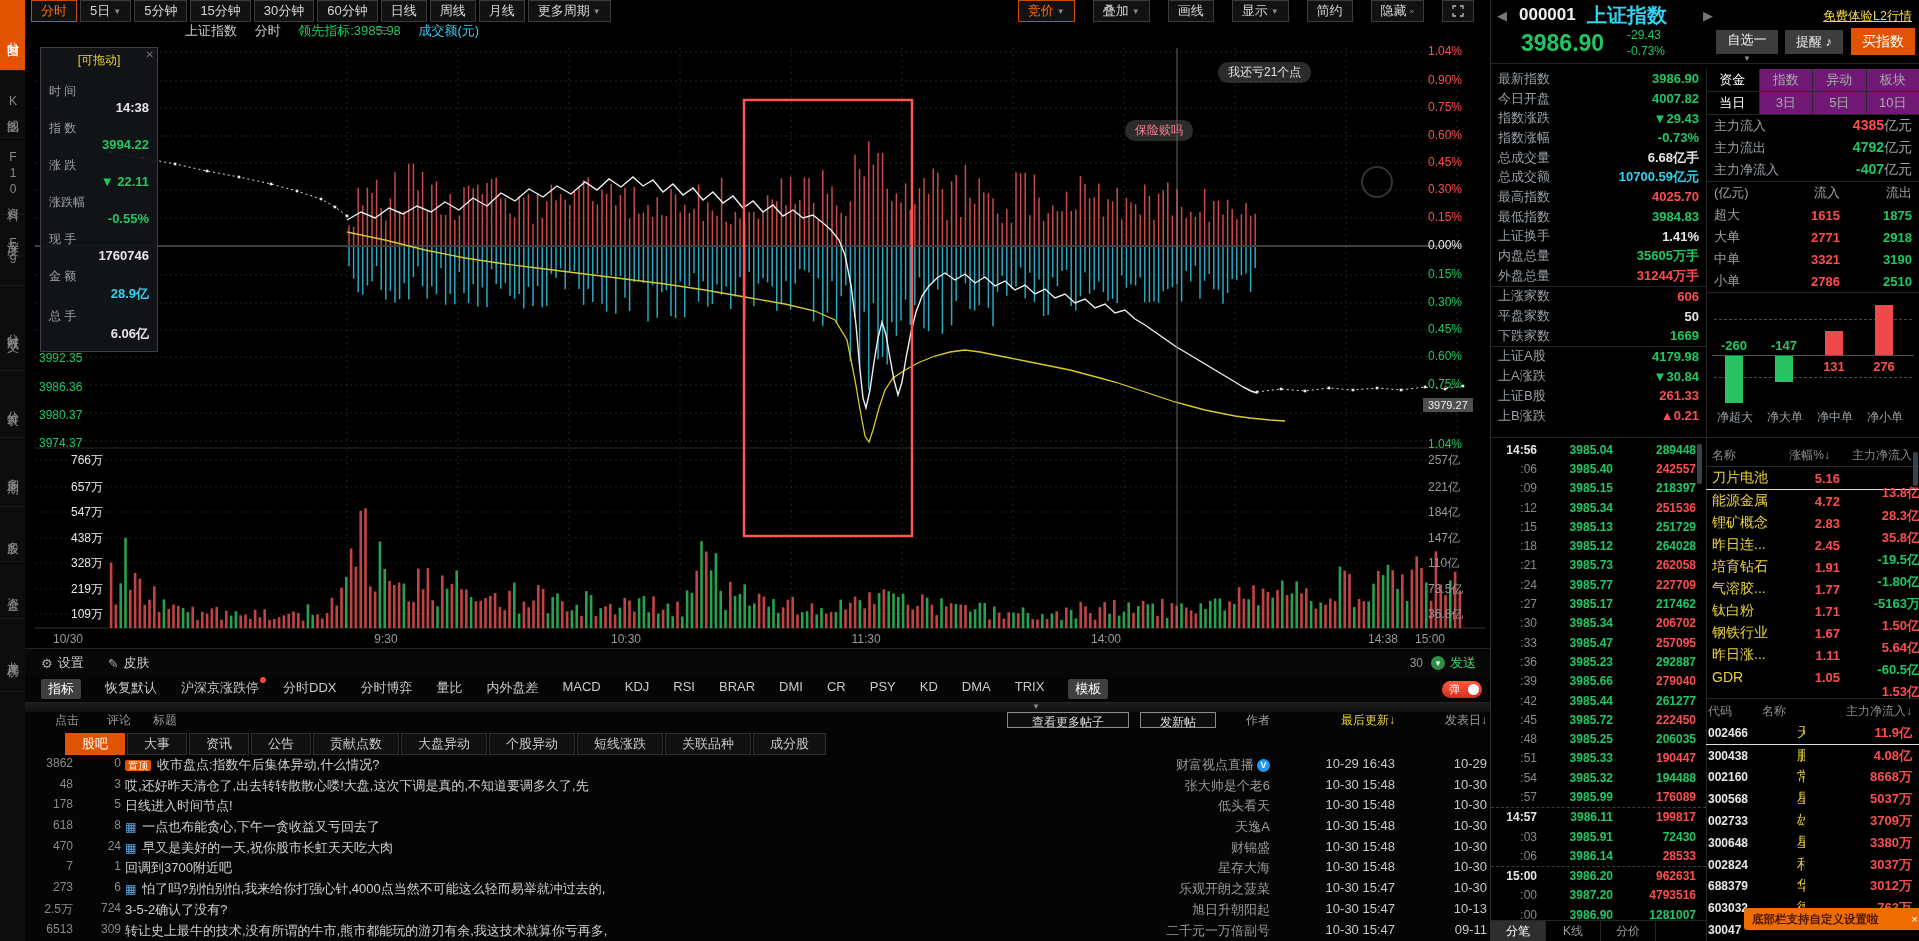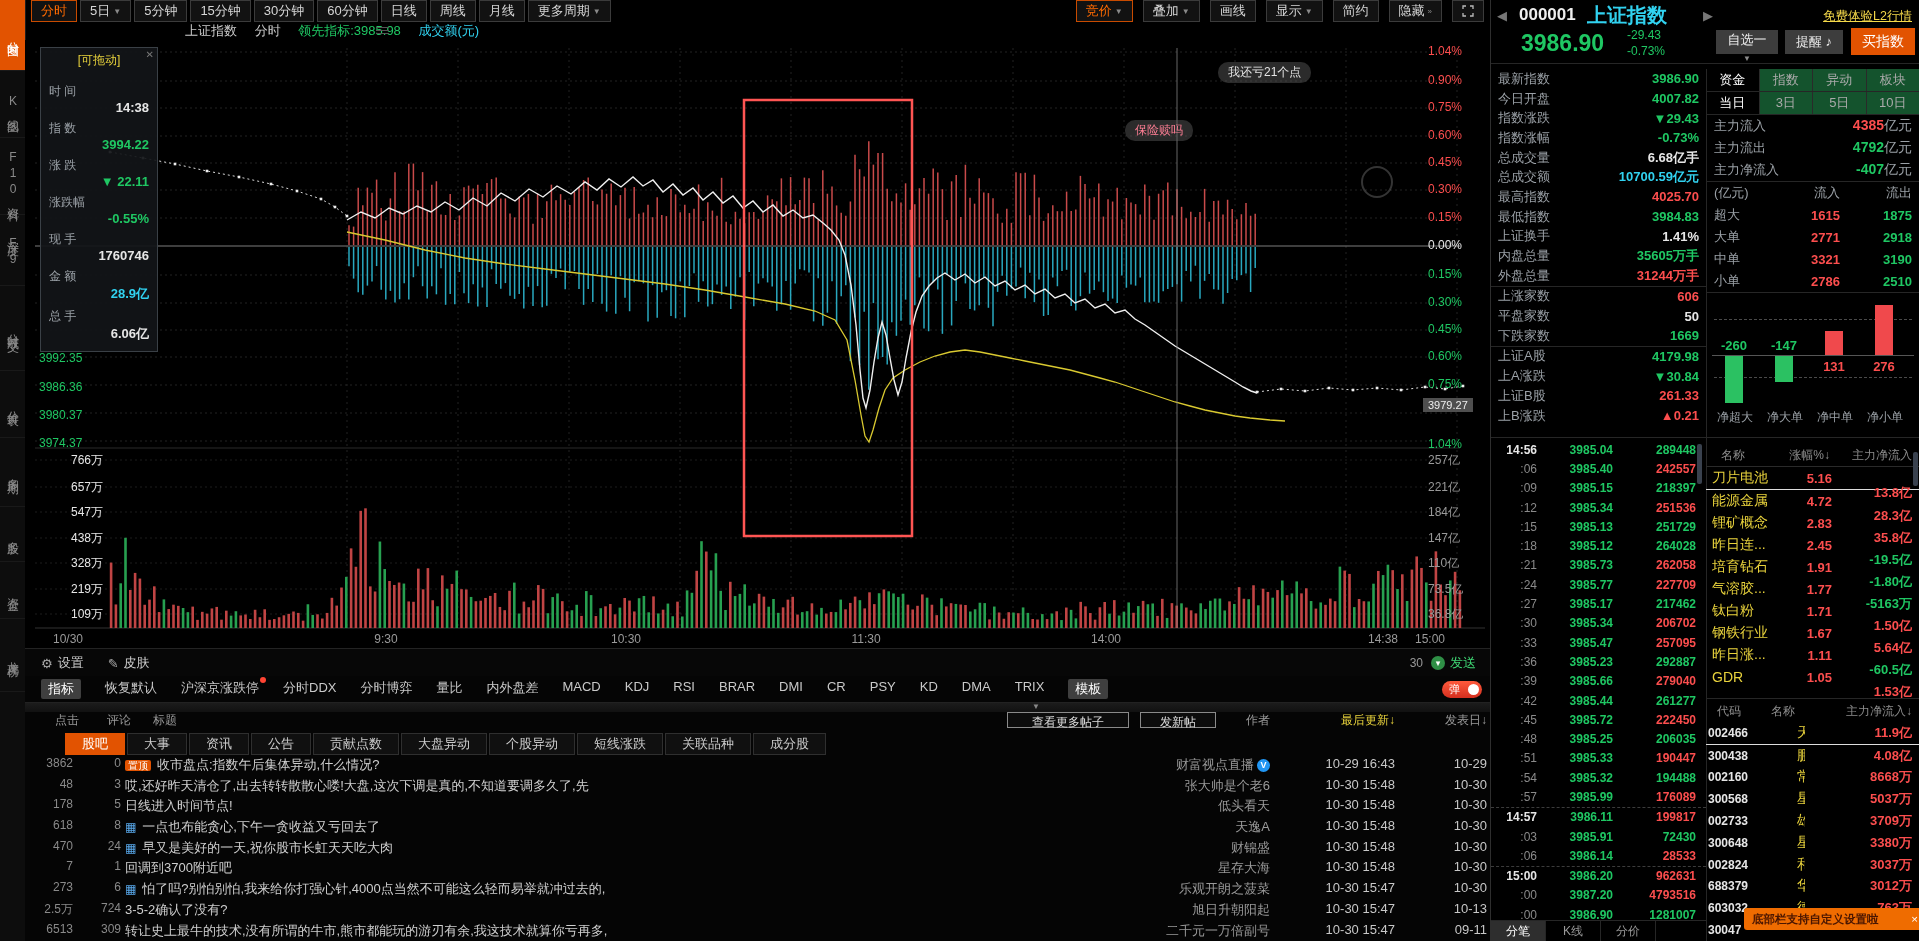--- a/index.html
+++ b/index.html
@@ -8,21 +8,21 @@
   .r{color:#fc4e4e}.g{color:#1fc763}.c{color:#31d2f0}.w{color:#e6e6e6}.y{color:#e8d23c}
   .o{color:#ff7d27}.gray{color:#999}.tan{color:#d79b3c}
   
   #rail{position:absolute;left:0;top:0;width:25px;height:941px;background:#0d0d0d;border-right:1px solid #1e1e1e;}
   .rail-item{writing-mode:vertical-lr;text-orientation:upright;width:25px;display:flex;align-items:center;justify-content:center;
     color:#8a8a8a;letter-spacing:2px;font-size:12px;border-bottom:1px solid #191919;cursor:pointer;}
   .rail-item.active{background:#e25301;color:#fff;}
   
   #topbar{position:absolute;left:25px;top:0;width:1465px;height:22px;display:flex;align-items:center;}
   #tb-left{display:flex;gap:3px;margin-left:6px;}
-  #tb-right{display:flex;gap:10px;margin-left:auto;margin-right:6px;justify-content:space-between;}
+  #tb-right{display:flex;gap:18px;margin-left:auto;margin-right:16px;justify-content:space-between;}
   .tbtn{border:1px solid #3b3b3b;background:#121212;color:#d6d6d6;font-size:13px;padding:1px 9px;white-space:nowrap;cursor:pointer;display:flex;align-items:center;gap:3px;}
   .tbtn.active{color:#ff6a00;border-color:#c84b00;}
   .caret{font-size:8px;color:#8a8a8a;}
   #subtitle{position:absolute;left:25px;top:22px;width:1465px;height:18px;font-size:13px;color:#ccc;}
   #subtitle span{margin-right:14px;}
   
   #chart{position:absolute;left:25px;top:40px;width:1465px;height:608px;background:#000;}
   .axl{position:absolute;font-size:12px;white-space:nowrap;}
   .axr{position:absolute;left:1403px;width:54px;font-size:12px;text-align:left;white-space:nowrap;}
   .xlab{position:absolute;top:592px;transform:translateX(-50%);color:#9a9a9a;font-size:12px;}
@@ -65,21 +65,21 @@
   .imgic{color:#58a6e8;margin-right:6px;font-size:12px;}
   .vbadge{display:inline-block;width:13px;height:13px;border-radius:50%;background:#2196f3;color:#fff;font-size:9px;font-weight:bold;
           line-height:13px;text-align:center;margin-left:3px;vertical-align:1px;}
   
   #rp{position:absolute;left:1490px;top:0;width:429px;height:941px;background:#000;border-left:1px solid #2e2e2e;}
   .rp-line{position:absolute;background:#262626;}
   .qrow{display:flex;justify-content:space-between;align-items:center;height:19.7px;padding:0 7px;}
   .qrow .ql{color:#9aa0a6;font-size:13px;}
   .qrow .qv{font-weight:bold;font-size:13px;}
   .ftabs{display:flex;height:22px;border-bottom:1px solid #262626;}
-  .ftabs div{flex:1;text-align:center;line-height:22px;color:#aaa;font-size:13px;background:#14532d;border-right:1px solid #2a2a2a;cursor:pointer;}
+  .ftabs div{flex:1;text-align:center;line-height:22px;color:#aaa;font-size:13px;background:#701a75;border-right:1px solid #2a2a2a;cursor:pointer;}
   .ftabs div.active{background:#000;color:#fff;}
   .mrow{display:flex;align-items:center;height:22px;padding:0 8px;}
   .mrow .ml{color:#9aa0a6;font-size:13px;flex:1;}
   .mrow .unit{color:#9aa0a6;font-weight:normal;}
   .mrow b{font-size:14px;}
   .flowrow{display:flex;height:22px;align-items:center;padding:0 8px;font-size:13px;}
   .flowrow .a{width:60px;color:#9aa0a6;}
   .flowrow .b{width:66px;text-align:right;font-weight:bold;}
   .flowrow .d{flex:1;text-align:right;font-weight:bold;}
   .trow{display:flex;align-items:center;height:19.3px;font-size:12px;font-weight:bold;}
@@ -87,26 +87,26 @@
   .trow .tp{width:76px;text-align:right;}
   .trow .tv{flex:1;text-align:right;padding-right:10px;}
   .trow.grp .tt{color:#e6e6e6;font-weight:bold;}
   .trow.dash{border-top:1px dashed #3c3c3c;}
   .ttabs{position:absolute;left:0;top:920px;width:215px;height:20px;display:flex;border-top:1px solid #262626;}
   .ttabs div{width:54px;text-align:center;line-height:20px;color:#9a9a9a;border-right:1px solid #262626;font-size:12px;cursor:pointer;}
   .ttabs div.active{background:#2e2e2e;color:#fff;}
   .crow{display:flex;align-items:center;height:22px;font-size:13px;}
   .crow .cn{flex:1;color:#e8d23c;font-size:14px;padding-left:6px;white-space:nowrap;overflow:hidden;}
   .crow .cp{width:46px;text-align:right;font-weight:bold;}
-  .crow .cf{width:80px;text-align:right;font-weight:bold;padding-right:8px;margin-top:29px;}
+  .crow .cf{width:80px;text-align:right;font-weight:bold;margin-top:29px;}
   .srow{display:flex;align-items:center;height:21.8px;font-size:13px;gap:35px;}
   .srow .sc{width:54px;color:#e6e6e6;font-weight:bold;font-size:12px;padding-left:2px;}
   .srow .sn{flex:1;color:#e8d23c;font-size:14px;white-space:nowrap;overflow:hidden;}
   .srow .sv{width:72px;text-align:right;font-weight:bold;padding-right:8px;}
-  .lhead{display:flex;align-items:center;height:22px;color:#8d8d8d;font-size:12px;padding-left:9px;}
+  .lhead{display:flex;align-items:center;height:22px;color:#8d8d8d;font-size:12px;}
   #tooltip{position:absolute;left:253px;top:908px;width:172px;height:22px;background:#ef6c00;border-radius:3px;color:#4a1600;
            font-size:11.5px;font-weight:bold;line-height:22px;padding-left:8px;z-index:6;}
   #tooltip .x{position:absolute;right:6px;top:0;color:#fff;font-weight:normal;cursor:pointer;}
   .thumb{position:absolute;width:5px;border-radius:2px;background:#39414e;}
   .drag-ico{position:absolute;left:351px;top:5px;width:13px;height:9px;
     background:repeating-linear-gradient(#555 0 1px,transparent 1px 3px);}
 </style>
 </head>
 <body>
 

